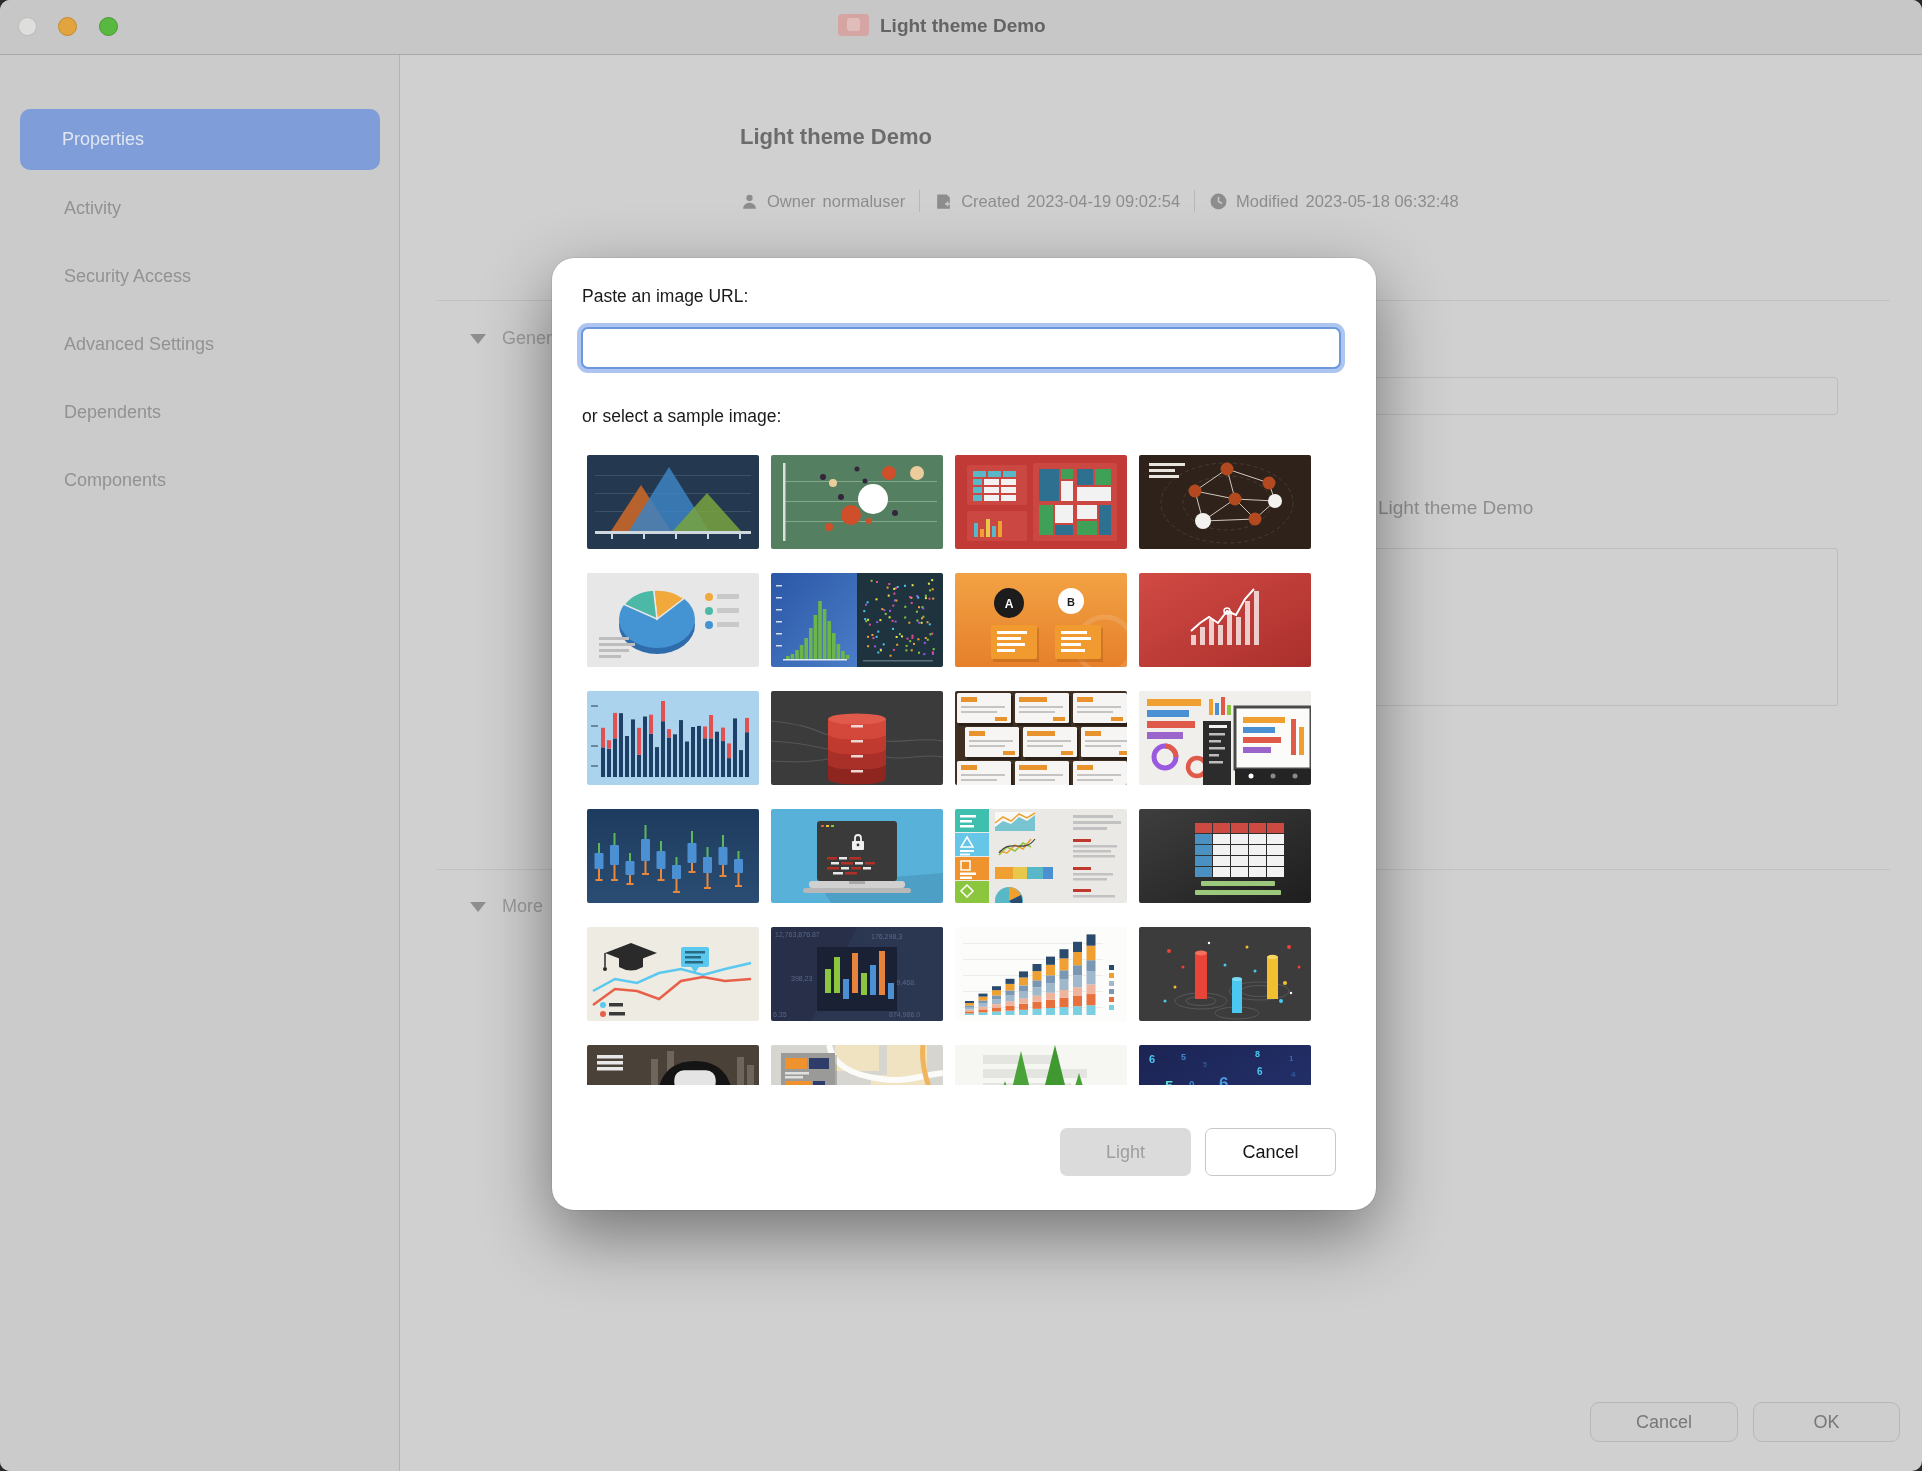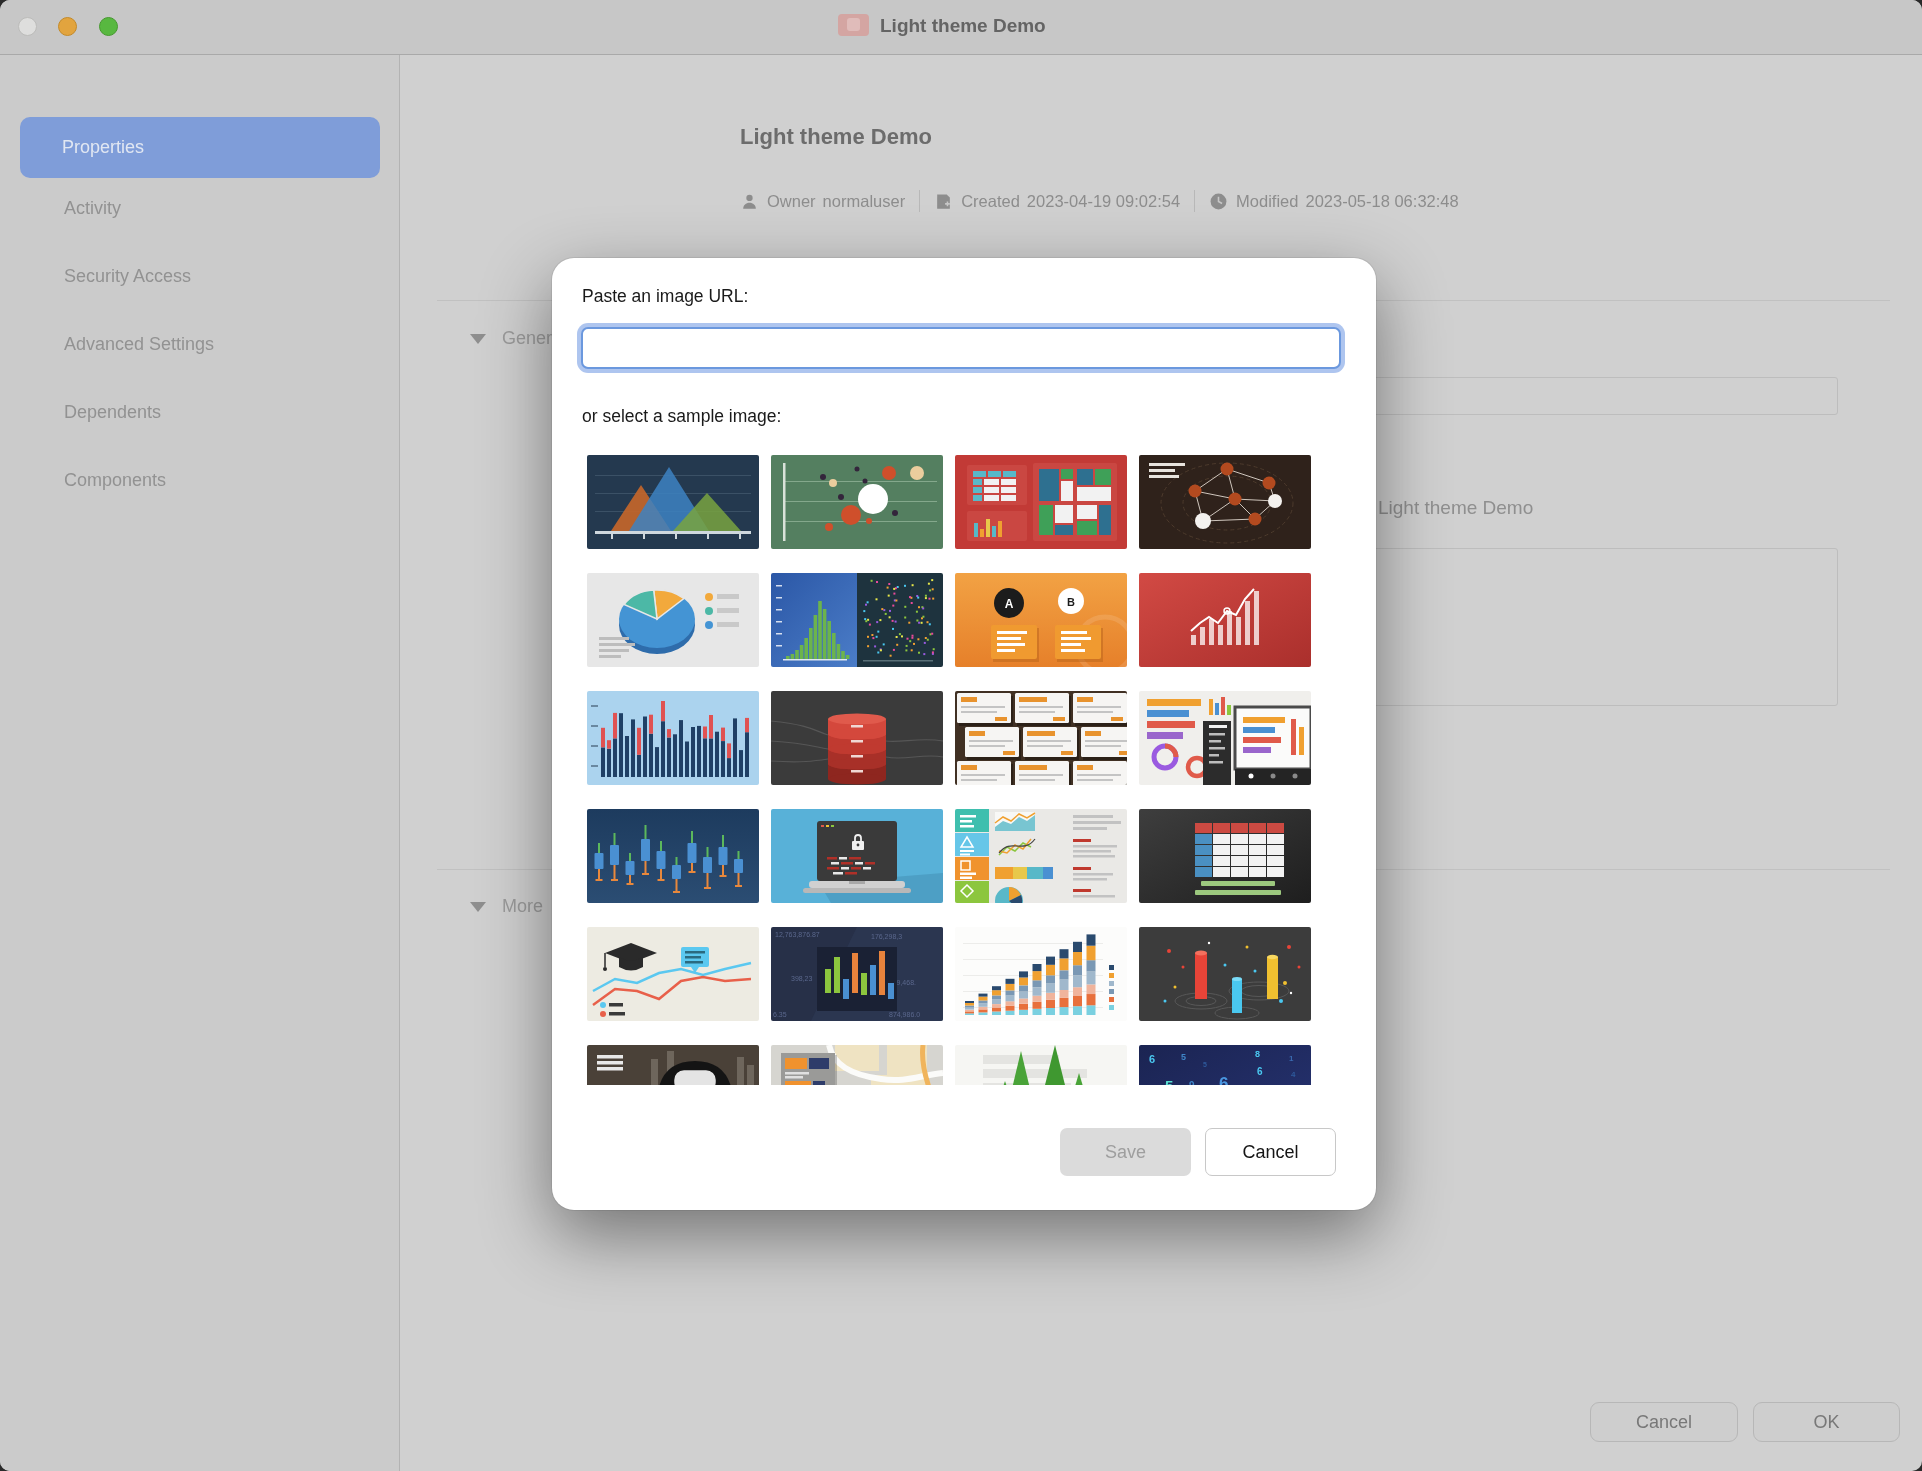--- a/index.html
+++ b/index.html
@@ -56,21 +56,21 @@
     <div class="light close"></div>
     <div class="light min"></div>
     <div class="light max"></div>
     <div class="title-icon">
         <i></i>
       </div>
     <div class="win-title">Light theme Demo</div>
   </div>
 
   <div class="sidebar" id="sidebar">
-      <div class="side-pill" style="top: 62px;">Properties</div>
+      <div class="side-pill" style="top: 54px;">Properties</div>
       <div class="side-item" style="top: 133px;">Activity</div>
       <div class="side-item" style="top: 201px;">Security Access</div>
       <div class="side-item" style="top: 269px;">Advanced Settings</div>
       <div class="side-item" style="top: 337px;">Dependents</div>
       <div class="side-item" style="top: 405px;">Components</div>
     </div>
 
 
   <div class="page-title">Light theme Demo</div>
 
@@ -964,17 +964,17 @@
             <text x="26" y="46" font-size="15" font-weight="bold" fill="#5ae0d2">5</text>
             <text x="50" y="44" font-size="10" font-weight="bold" fill="#3f86c8">9</text>
             <text x="80" y="44" font-size="17" font-weight="bold" fill="#4a96e0">6</text>
             <text x="118" y="30" font-size="10" font-weight="bold" fill="#4ac8f0">6</text>
             <text x="130" y="50" font-size="9" font-weight="bold" fill="#3f86c8">9</text>
             <text x="158" y="50" font-size="9" font-weight="bold" fill="#4ac8f0">8</text>
             <text x="8" y="60" font-size="12" font-weight="bold" fill="#2e5a9c">9</text>
           </svg>
         </div>
       </div>
-    <div class="dlg-btn dlg-save">Save</div>
+    <div class="dlg-btn dlg-save">Light</div>
     <div class="dlg-btn dlg-cancel">Cancel</div>
   </div>
 
 </div>
 
 </body></html>

